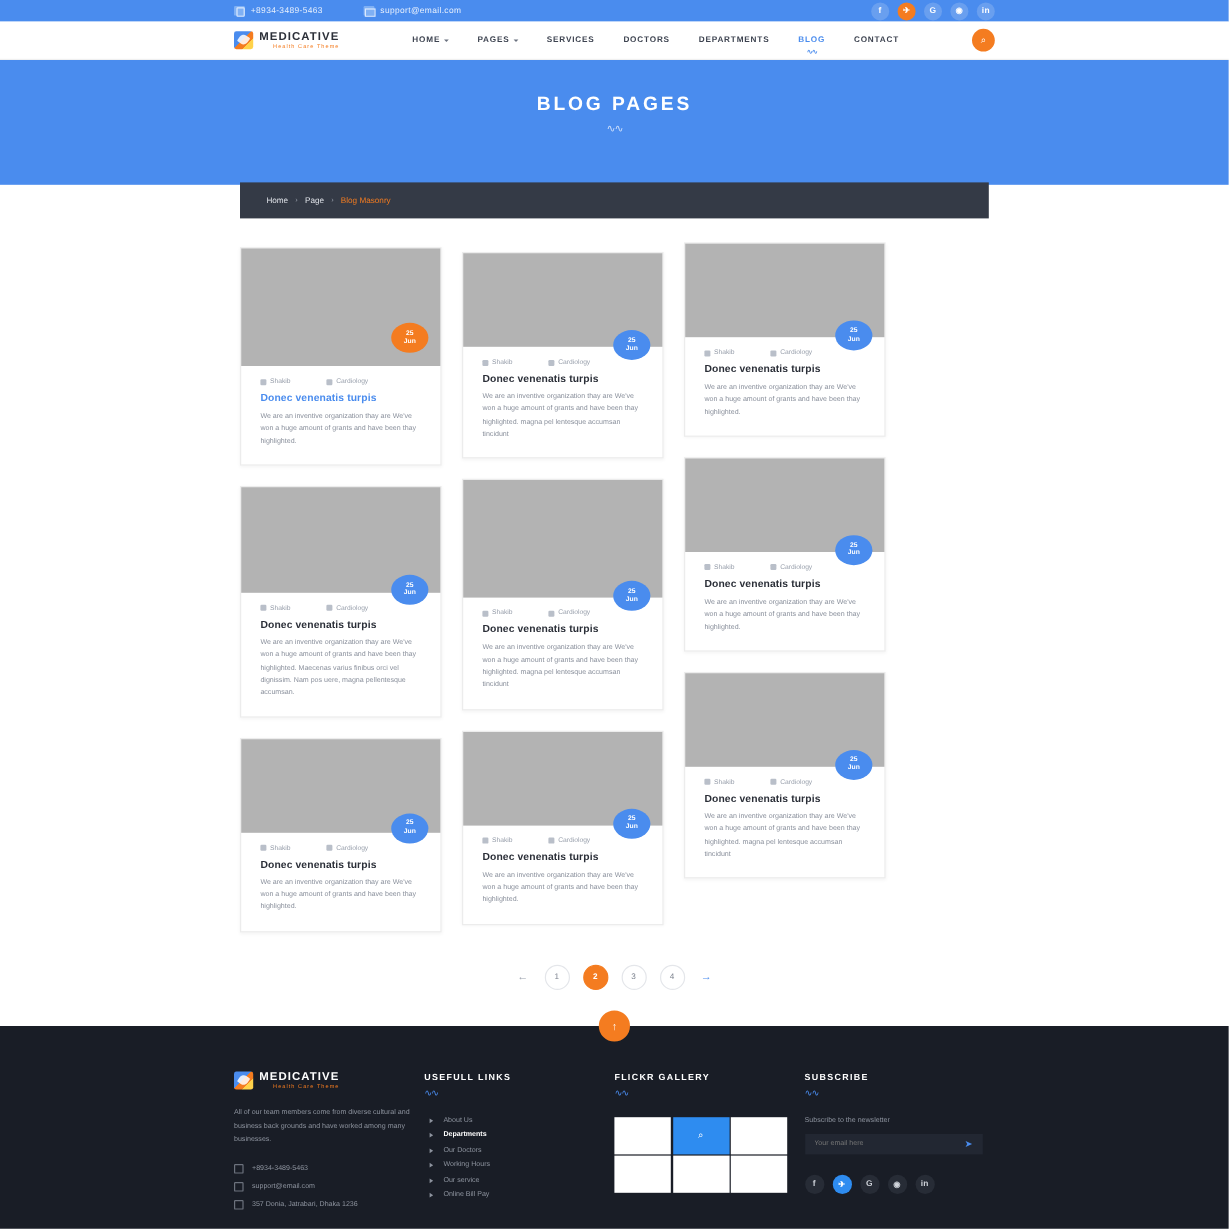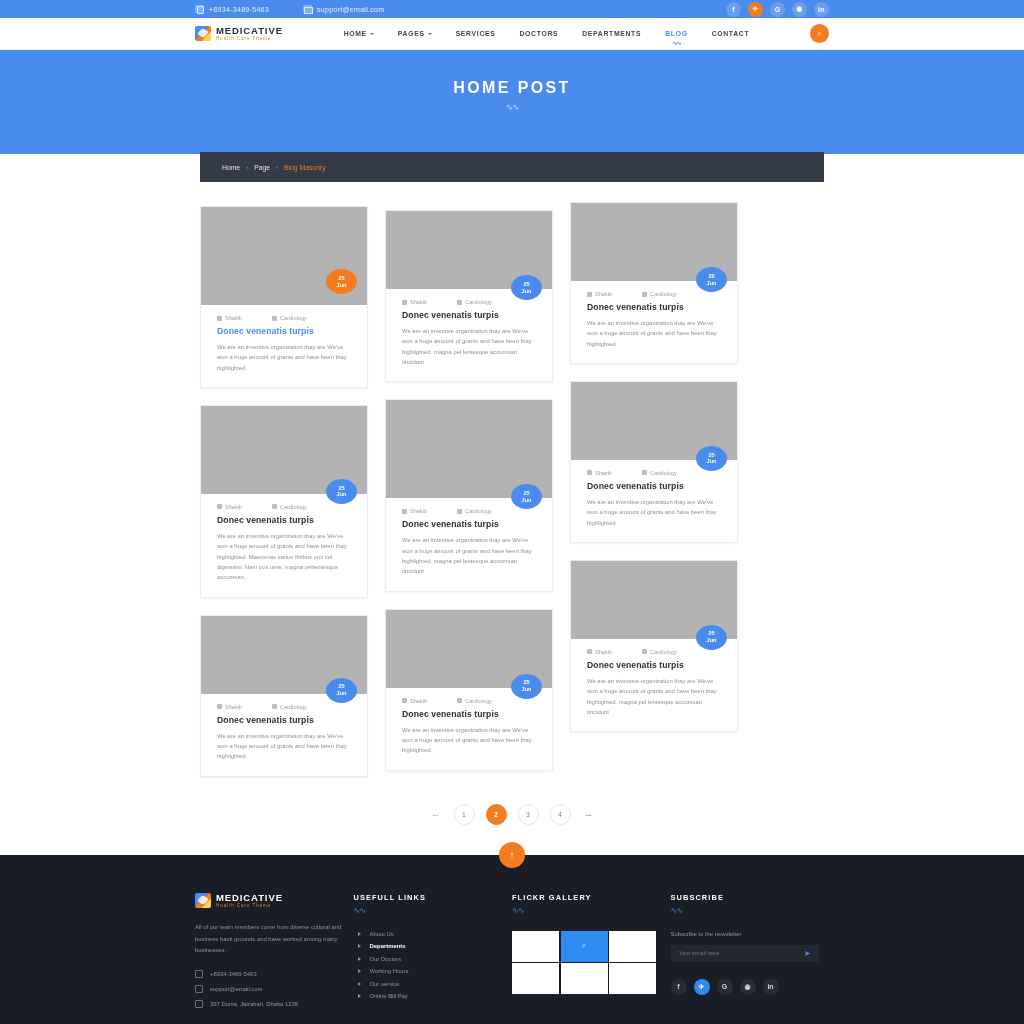--- a/index.html
+++ b/index.html
@@ -53,21 +53,21 @@
   .logo-mark {
     width: 16px; height: 15px; border-radius: 2px;
     background: linear-gradient(135deg,#4a8cee 0%,#4a8cee 45%,#f47c20 46%,#f47c20 70%,#ffd24a 71%);
     position: relative; flex: none;
   }
   .logo-mark::after{
     content:""; position:absolute; left:4px; top:3px; width:8px;height:8px;
     background:#fff; border-radius:50% 10% 50% 10%; opacity:.85;
     transform: rotate(35deg);
   }
-  .logo-text { line-height: 1; }
+  .logo-text { line-height: 1; text-align: right; }
   .logo-name { font-size: 9.5px; font-weight: bold; letter-spacing: .9px; color: #2b2f38; }
   .logo-sub { font-size: 4.6px; letter-spacing: .9px; color: #f47c20; margin-top: 1.5px; }
   .nav { flex: 1; display: flex; justify-content: center; gap: 24px; align-items: center; }
   .nav-item {
     font-size: 6.8px; letter-spacing: .7px; font-weight: bold;
     color: #3d4350; text-transform: uppercase; position: relative;
     display: flex; align-items: center; gap: 3px; cursor: pointer;
   }
   .nav-item.active { color: #4a8cee; }
   .nav-item .caret {
@@ -280,21 +280,21 @@
         <span class="pulse">∿∿</span>
       </div>
       <div class="nav-item">CONTACT</div>
     </div>
     <div class="search-btn">
       <span>⌕</span>
     </div>
   </div>
 
   <div class="hero">
-    <div class="hero-title">HOME POST</div>
+    <div class="hero-title">BLOG PAGES</div>
     <div class="hero-pulse">∿∿</div>
     <div class="breadcrumb-wrap">
       <div class="breadcrumb">
         <span>Home</span>
         <span class="bc-sep">›</span>
         <span>Page</span>
         <span class="bc-sep">›</span>
         <span class="bc-active">Blog Masonry</span>
       </div>
     </div>

